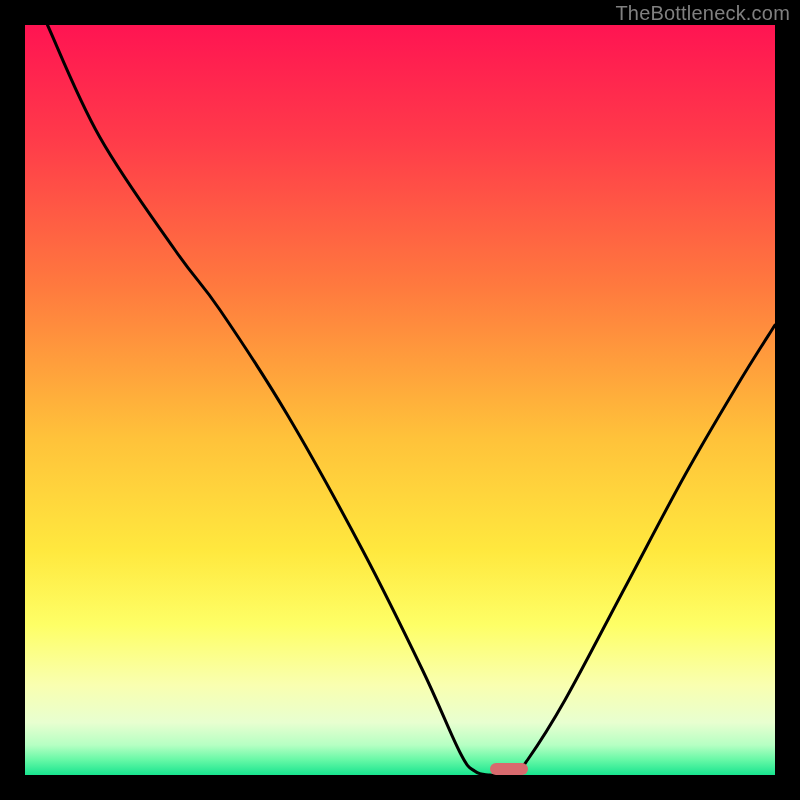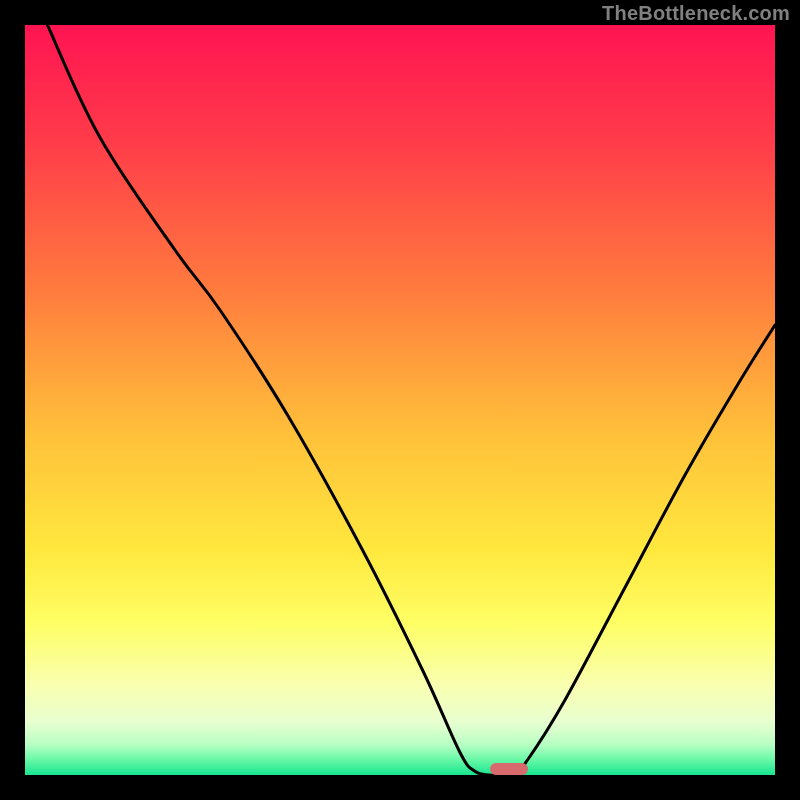--- a/index.html
+++ b/index.html
@@ -44,21 +44,21 @@
   .marker {
     position: absolute;
     border-radius: 6px;
   }
   .watermark {
     position: absolute;
     top: 2px;
     right: 10px;
     font-family: Arial, Helvetica, sans-serif;
     font-size: 20px;
-    font-weight: 700;
+    font-weight: 400;
     color: #808080;
     letter-spacing: 0.2px;
   }
 </style>
 </head>
 <body>
 
 <div class="frame">
   <div class="watermark">TheBottleneck.com</div>
 

